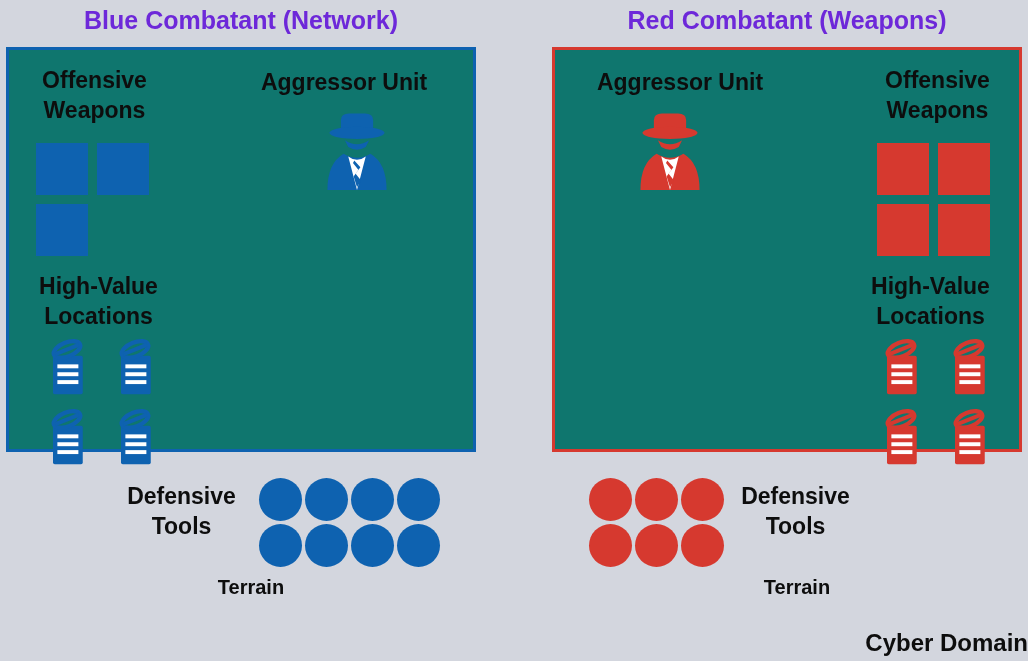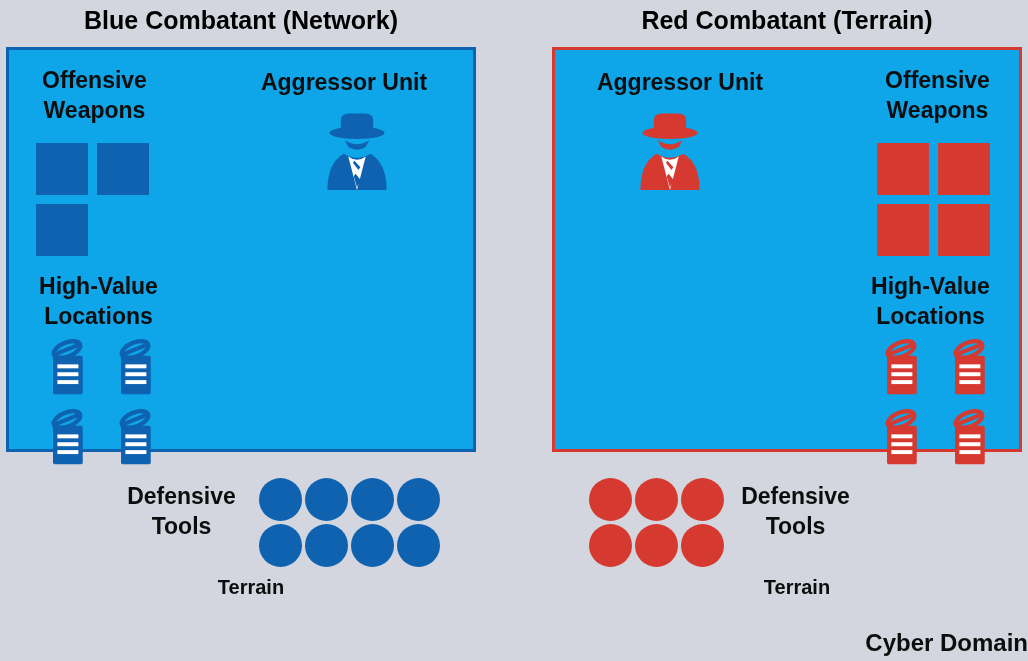--- a/index.html
+++ b/index.html
@@ -9,29 +9,29 @@
     background:#d3d6de;
     font-family:"Liberation Sans", sans-serif;
     overflow:hidden;
     color:#111;
   }
   .title {
     position:absolute;
     top:6px;
     font-size:25px;
     font-weight:bold;
-    color:#000000;
+    color:#6d28d9;
     text-align:center;
   }
   .box {
     position:absolute;
     top:47px;
     width:470px;
     height:405px;
-    background:#0ea5e9;
+    background:#0f766e;
     border:3px solid currentColor;
   }
   .label {
     position:absolute;
     color:#0d0d0d;
     font-weight:bold;
     font-size:23px;
     line-height:1.3;
     text-align:center;
   }
@@ -61,21 +61,21 @@
     text-align:right;
     font-size:24px;
     font-weight:600;
     color:#0d0d0d;
   }
 </style>
 </head>
 <body style="background: rgb(211, 214, 222);">
 
 <div class="title" style="left:6px; width:470px">Blue Combatant (Network)</div>
-<div class="title" style="left:552px; width:470px">Red Combatant (Terrain)</div>
+<div class="title" style="left:552px; width:470px">Red Combatant (Weapons)</div>
 
 <div class="box" style="left: 6px; color: rgb(14, 98, 176);">
 
   <div class="label" style="left:18px; top:16px; width:135px">Offensive Weapons</div>
 
   <div class="label" style="left:230px; top:18px; width:210px">Aggressor Unit</div>
 
   <div class="spy" style="left:305px; top:58px; width:86px; height:86px">
     <svg viewBox="0 0 64 62">
       <path d="M20 16 L20 8 Q20 3 26 3 L38 3 Q44 3 44 8 L44 16 Z"></path>

